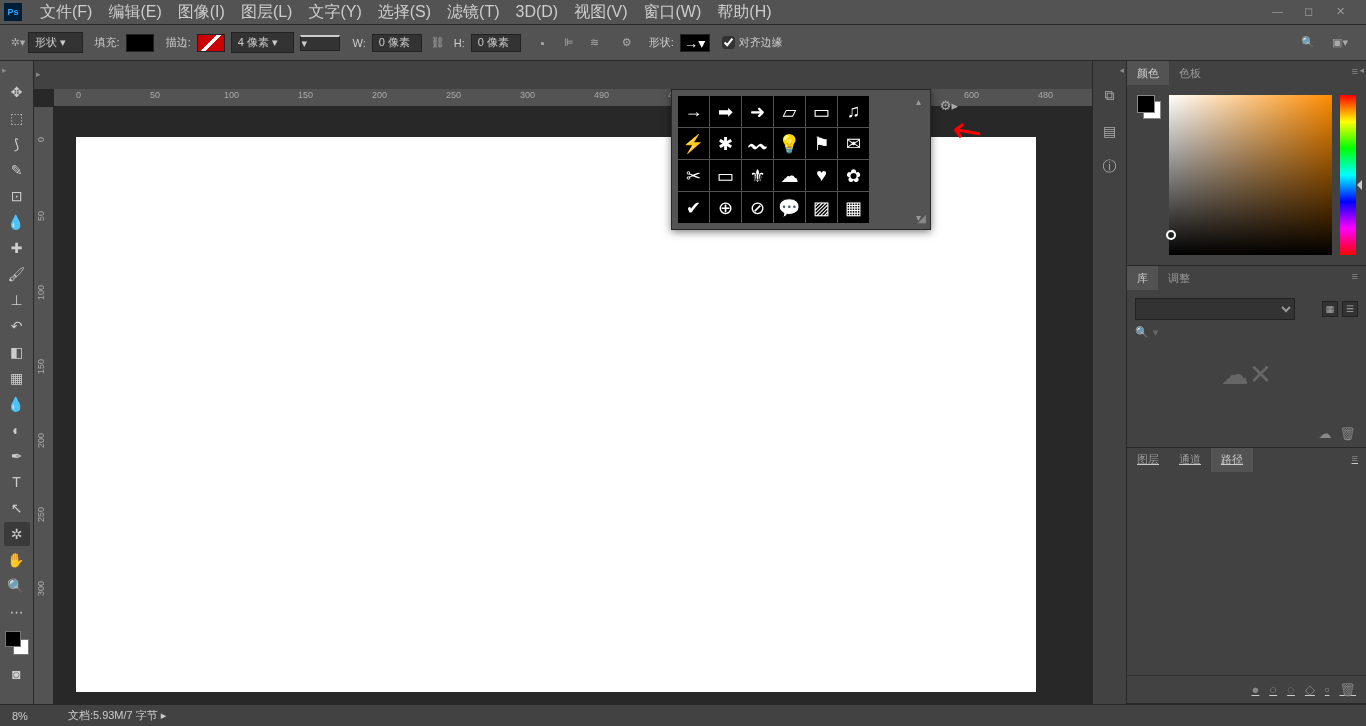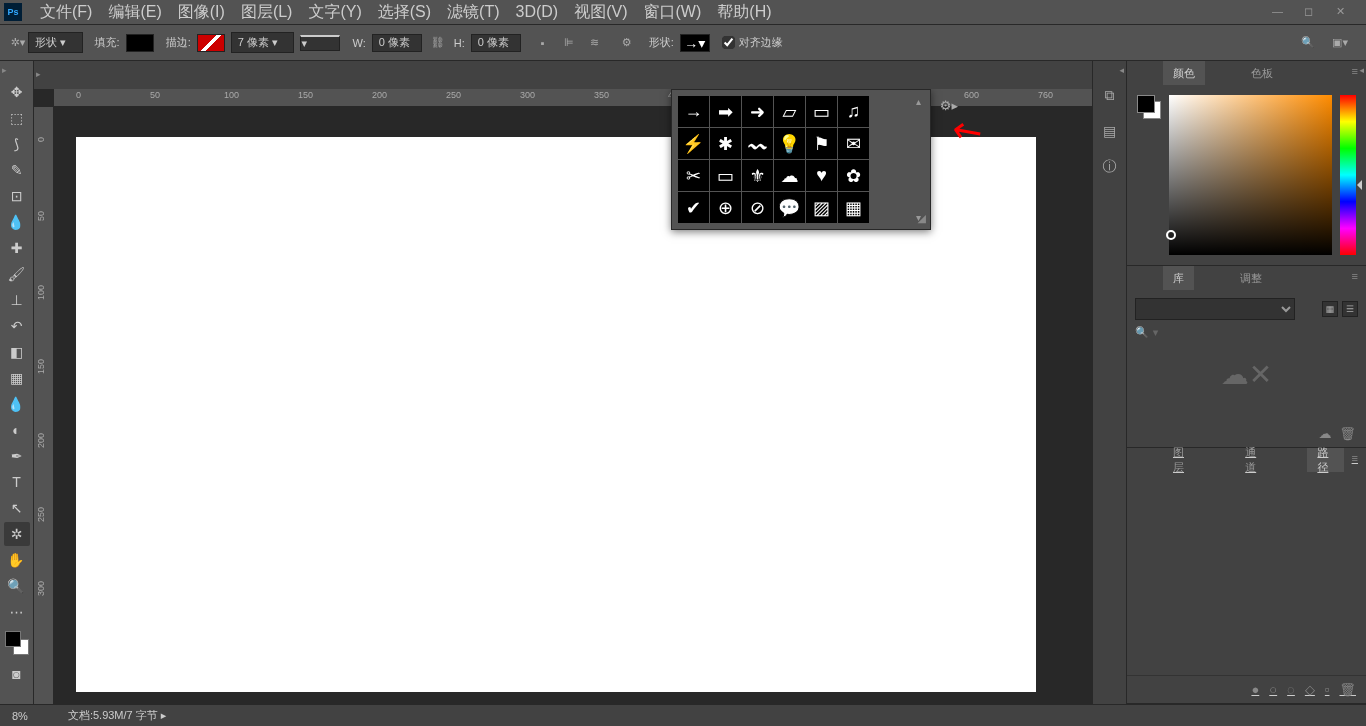--- a/index.html
+++ b/index.html
@@ -42,21 +42,21 @@
 .shape-grid { display: grid; grid-template-columns: repeat(6, 31px); gap: 1px; padding: 6px; }
 .shape-cell { width: 31px; height: 31px; background: #000; display: flex; align-items: center; justify-content: center; color: #fff; font-size: 18px; cursor: pointer; }
 .shape-scroll { position: absolute; right: 2px; top: 6px; bottom: 6px; width: 12px; display: flex; flex-direction: column; justify-content: space-between; color: #999; font-size: 10px; }
 .shape-gear { position: absolute; top: 8px; right: -28px; color: #aaa; cursor: pointer; font-size: 13px; }
 .red-arrow { position: absolute; top: 20px; right: -52px; color: #f00; font-size: 36px; pointer-events: none; transform: rotate(-35deg); }
 .panels-strip { width: 34px; background: #424242; border-left: 1px solid #282828; display: flex; flex-direction: column; align-items: center; padding-top: 24px; gap: 16px; }
 .strip-icon { width: 20px; height: 20px; color: #aaa; cursor: pointer; font-size: 14px; display: flex; align-items: center; justify-content: center; }
 .panels-right { width: 240px; background: #424242; border-left: 1px solid #282828; display: flex; flex-direction: column; }
 .panel { border-bottom: 1px solid #282828; }
 .panel-tabs { display: flex; background: #424242; height: 24px; align-items: stretch; font-size: 11px; }
-.panel-tab { padding: 4px 10px; cursor: pointer; color: #999; display: flex; align-items: center; margin-left: 36px; }
+.panel-tab { padding: 4px 10px; cursor: pointer; color: #999; display: flex; align-items: center; }
 .panel-tab.active { background: #535353; color: #ccc; }
 .panel-menu { margin-left: auto; padding: 4px 8px; color: #888; cursor: pointer; }
 .color-picker-body { display: flex; padding: 10px; gap: 8px; height: 180px; }
 .color-sq-wrap { position: relative; width: 24px; height: 24px; }
 .color-sq-fg { position: absolute; width: 18px; height: 18px; background: #000; border: 1px solid #888; top: 0; left: 0; z-index: 2; }
 .color-sq-bg { position: absolute; width: 18px; height: 18px; background: #fff; border: 1px solid #888; bottom: 0; right: 0; }
 .gradient-box { flex: 1; background: linear-gradient(to bottom, rgba(0,0,0,0) 0%, #000 100%), linear-gradient(to right, #fff 0%, #ff8c00 100%); position: relative; }
 .grad-marker { position: absolute; width: 10px; height: 10px; border: 2px solid #fff; border-radius: 50%; bottom: 15px; left: -3px; }
 .hue-bar { width: 16px; background: linear-gradient(to bottom, #f00, #ff0, #0f0, #0ff, #00f, #f0f, #f00); position: relative; }
 .hue-marker { position: absolute; right: -6px; top: 85px; width: 0; height: 0; border: 5px solid transparent; border-right-color: #ccc; }
@@ -102,21 +102,21 @@
   <div class="opt-group">
     <div class="opt-select"><span>形状</span> ▾</div>
   </div>
   <div class="opt-group">
     <span class="opt-label">填充:</span>
     <div class="opt-swatch"></div>
   </div>
   <div class="opt-group">
     <span class="opt-label">描边:</span>
     <div class="opt-swatch red"></div>
-    <div class="opt-select"><span>7 像素</span> ▾</div>
+    <div class="opt-select"><span>4 像素</span> ▾</div>
     <div class="opt-select" style="width:40px;border-top:2px solid #ccc;padding:0;">▾</div>
   </div>
   <div class="opt-group">
     <span class="opt-label">W:</span>
     <input class="opt-input" value="0 像素" style="">
     <span class="opt-icon">⛓</span>
     <span class="opt-label">H:</span>
     <input class="opt-input" value="0 像素" style="">
   </div>
   <div class="opt-group">
@@ -182,27 +182,27 @@
     </div>
     <div class="canvas-wrap">
       <div class="ruler-h" id="ruler-h">
           <div class="ruler-label-h" style="left: 22px;">0</div>
           <div class="ruler-label-h" style="left: 96px;">50</div>
           <div class="ruler-label-h" style="left: 170px;">100</div>
           <div class="ruler-label-h" style="left: 244px;">150</div>
           <div class="ruler-label-h" style="left: 318px;">200</div>
           <div class="ruler-label-h" style="left: 392px;">250</div>
           <div class="ruler-label-h" style="left: 466px;">300</div>
-          <div class="ruler-label-h" style="left: 540px;">350</div>
+          <div class="ruler-label-h" style="left: 540px;">490</div>
           <div class="ruler-label-h" style="left: 614px;">400</div>
           <div class="ruler-label-h" style="left: 688px;">450</div>
           <div class="ruler-label-h" style="left: 762px;">500</div>
           <div class="ruler-label-h" style="left: 836px;">550</div>
           <div class="ruler-label-h" style="left: 910px;">600</div>
-          <div class="ruler-label-h" style="left: 984px;">760</div>
+          <div class="ruler-label-h" style="left: 984px;">480</div>
         </div>
       <div class="ruler-v" id="ruler-v">
           <div class="ruler-label-v" style="top: 30px;">0</div>
           <div class="ruler-label-v" style="top: 104px;">50</div>
           <div class="ruler-label-v" style="top: 178px;">100</div>
           <div class="ruler-label-v" style="top: 252px;">150</div>
           <div class="ruler-label-v" style="top: 326px;">200</div>
           <div class="ruler-label-v" style="top: 400px;">250</div>
           <div class="ruler-label-v" style="top: 474px;">300</div>
         </div>

